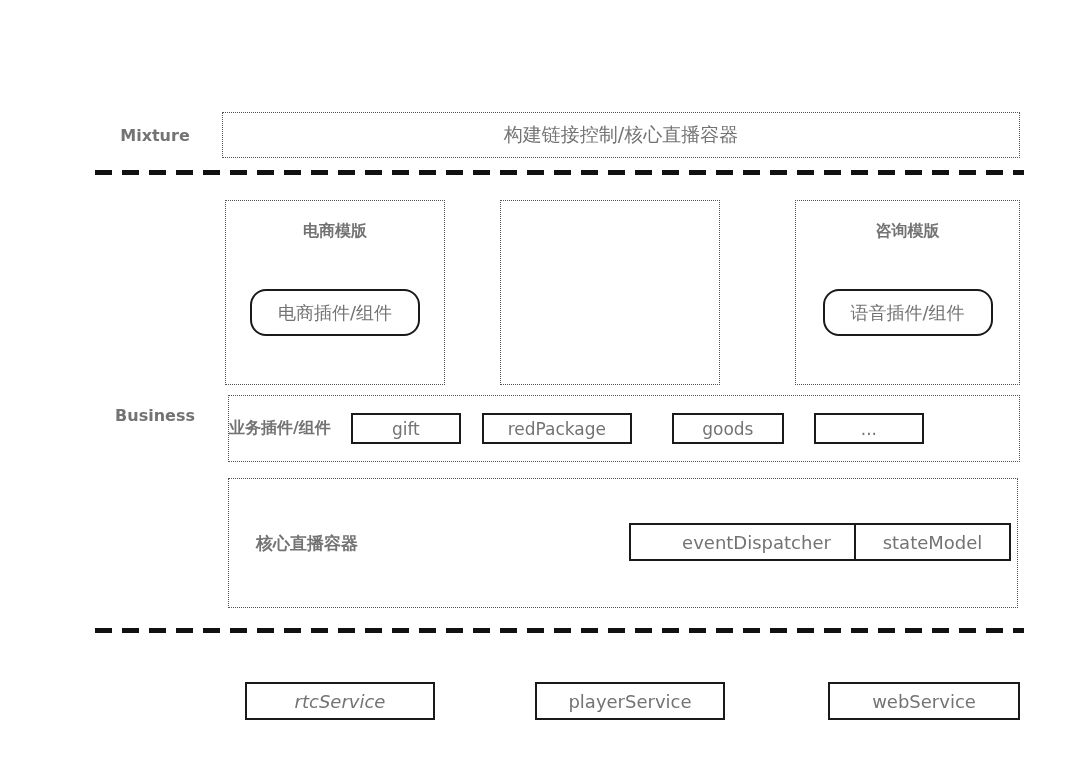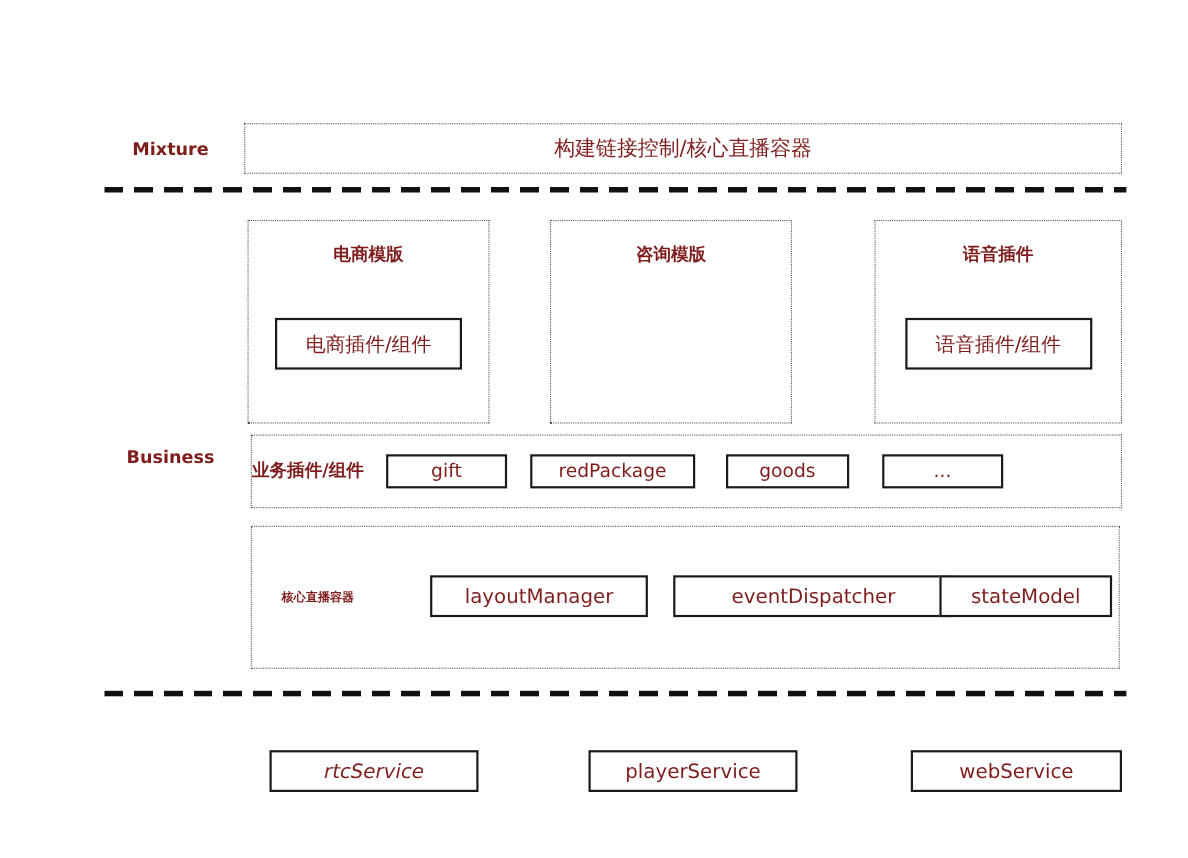--- a/index.html
+++ b/index.html
@@ -1,18 +1,18 @@
 <!DOCTYPE html>
 <html><head>
 <meta charset="utf-8">
 <style>
   html,body{margin:0;padding:0;background:#ffffff;}
   .canvas{
     position:relative;width:1080px;height:780px;background:#ffffff;
-    font-family:"DejaVu Sans","Liberation Sans",sans-serif;color:#7f1d1d;overflow:hidden;
+    font-family:"DejaVu Sans","Liberation Sans",sans-serif;color:#737373;overflow:hidden;
   }
   .layer-label{
     position:absolute;left:95px;width:120px;display:flex;align-items:center;justify-content:center;
     font-weight:700;font-size:16px;
   }
   .lbl-mixture{top:112px;height:46px;}
   .lbl-business{top:403px;height:24px;}
   .lbl-service{top:682px;height:38px;}
 
   .dotted{border:1px dotted #555;box-sizing:border-box;background:#fff;}
@@ -28,37 +28,37 @@
        background:repeating-linear-gradient(90deg,#111 0 17px,transparent 17px 27px);}
   .sep-top{top:170px;}
   .sep-bottom{top:628px;}
 
   .tpl{position:absolute;top:200px;height:185px;}
   .tpl-1{left:225px;width:220px;}
   .tpl-2{left:500px;width:220px;}
   .tpl-3{left:795px;width:225px;}
   .tpl-title{margin-top:20px;text-align:center;font-weight:700;font-size:16px;font-family:Liberation Mono, monospace;}
   .tpl-inner{position:absolute;left:50%;transform:translateX(-50%);top:88px;height:47px;
-             min-width:170px;padding:0 10px;white-space:nowrap;}
+             min-width:170px;padding:0 10px;white-space:nowrap;border-radius:16px;}
 
   .biz-row{position:absolute;left:228px;top:395px;width:792px;height:67px;
            display:flex;align-items:center;}
   .biz-label{font-weight:700;font-size:16px;white-space:nowrap;}
   .chip{height:31px;font-size:17px;}
   .chip-0{width:110px;margin-left:20px;}
   .chip-1{width:150px;margin-left:21px;}
-  .chip-2{width:112px;margin-left:28px;}
+  .chip-2{width:112px;margin-left:40px;}
   .chip-3{width:110px;margin-left:30px;}
 
   .core-row{position:absolute;left:228px;top:478px;width:790px;height:130px;}
   .core-label{position:absolute;left:27px;top:50%;transform:translateY(-50%);
-              font-weight:700;font-size:11px;white-space:nowrap;}
+              font-weight:700;font-size:17px;white-space:nowrap;}
   .core-box{position:absolute;top:44px;height:38px;}
   .core-0{left:162px;width:198px;}
-  .core-1{left:383px;width:255px;}
+  .core-1{left:400px;width:255px;}
   .core-2{left:625px;width:157px;}
 
   .svc-box{position:absolute;top:682px;height:38px;}
   .svc-0{left:245px;width:190px;font-style:italic;}
   .svc-1{left:535px;width:190px;}
   .svc-2{left:828px;width:192px;}
 </style>
 </head>
 <body>
 
@@ -67,40 +67,38 @@
   <div class="layer-label lbl-mixture">Mixture</div>
   <div class="mixture-box dotted">构建链接控制/核心直播容器</div>
 
   <div class="sep sep-top"></div>
 
   <div class="tpl tpl-1 dotted">
     <div class="tpl-title">电商模版</div>
     <div class="tpl-inner solid">电商插件/组件</div>
   </div>
   <div class="tpl tpl-2 dotted">
-    <div class="tpl-title">咨询模版</div>
   </div>
   <div class="tpl tpl-3 dotted">
-    <div class="tpl-title">语音插件</div>
+    <div class="tpl-title">咨询模版</div>
     <div class="tpl-inner solid">语音插件/组件</div>
   </div>
 
   <div class="layer-label lbl-business">Business</div>
 
   <div class="biz-row dotted">
     <div class="biz-label">业务插件/组件</div>
     <div class="chip chip-0 solid">gift</div>
     <div class="chip chip-1 solid">redPackage</div>
     <div class="chip chip-2 solid">goods</div>
     <div class="chip chip-3 solid">...</div>
   </div>
 
   <div class="core-row dotted">
     <div class="core-label">核心直播容器</div>
-    <div class="core-box core-0 solid">layoutManager</div>
     <div class="core-box core-1 solid">eventDispatcher</div>
     <div class="core-box core-2 solid">stateModel</div>
   </div>
 
   <div class="sep sep-bottom"></div>
 
   <div class="svc-box svc-0 solid">rtcService</div>
   <div class="svc-box svc-1 solid">playerService</div>
   <div class="svc-box svc-2 solid">webService</div>
 

